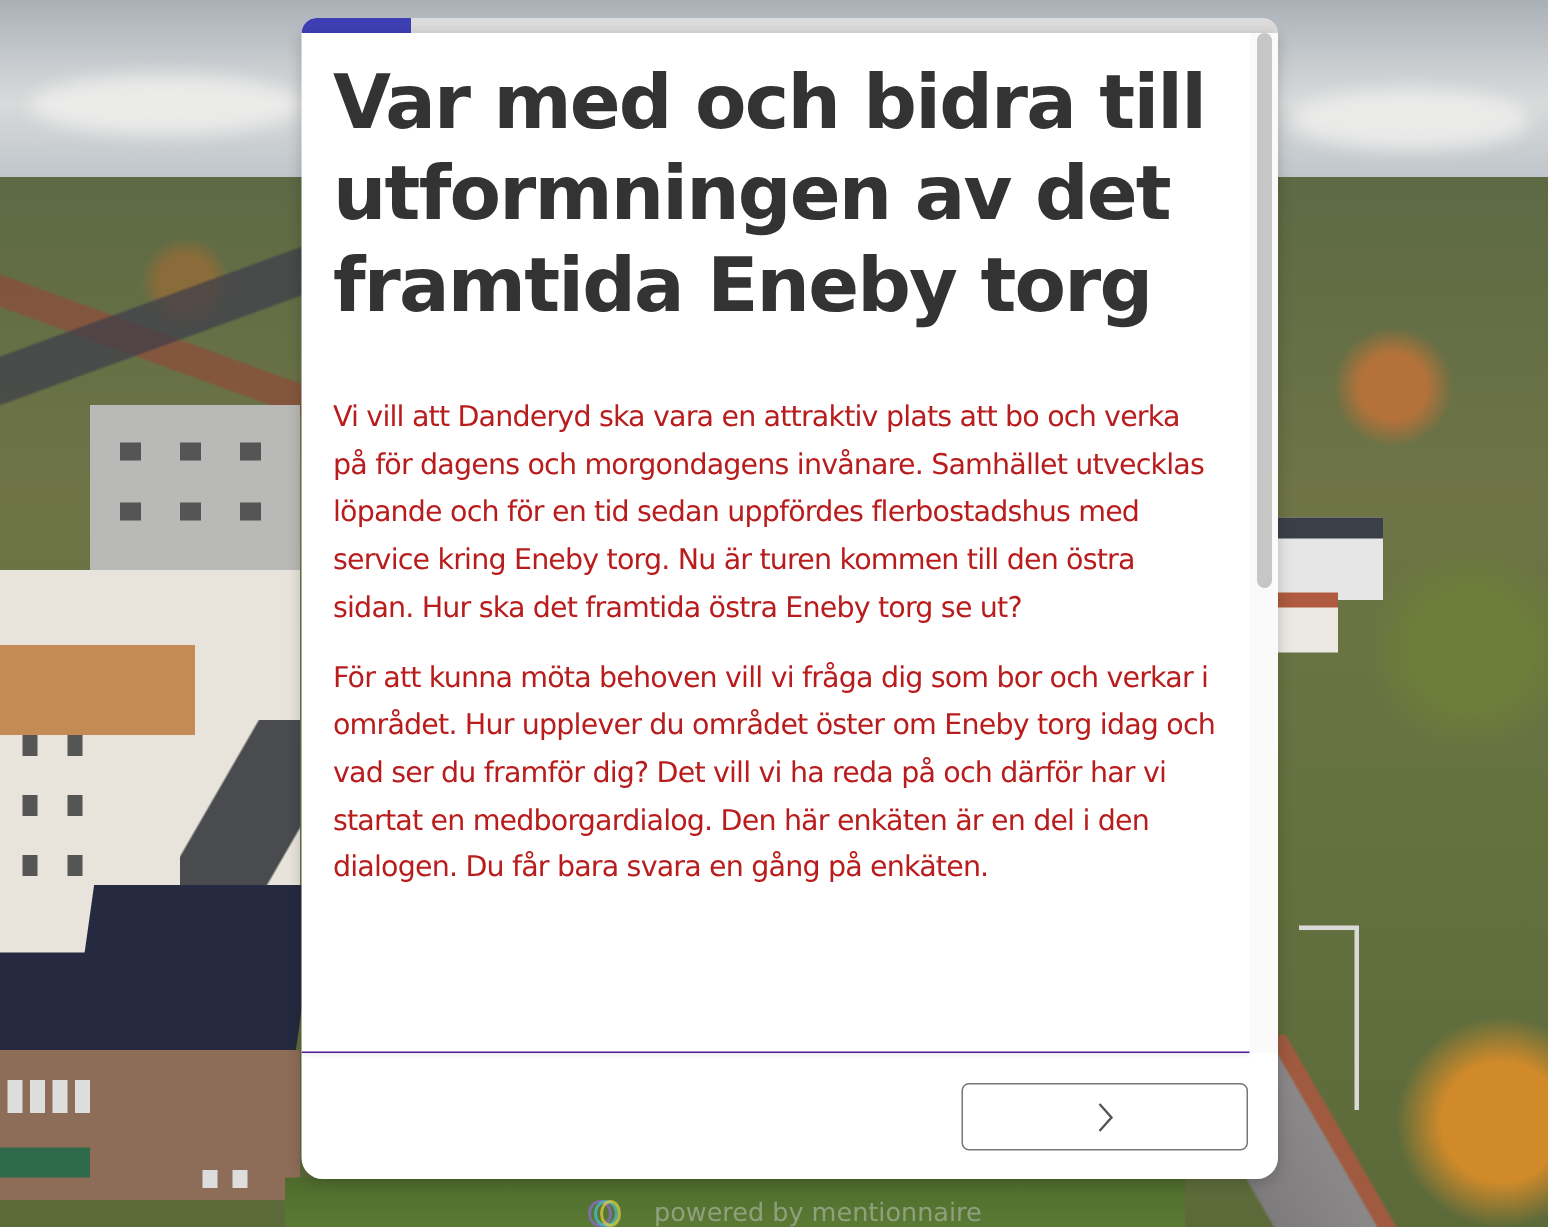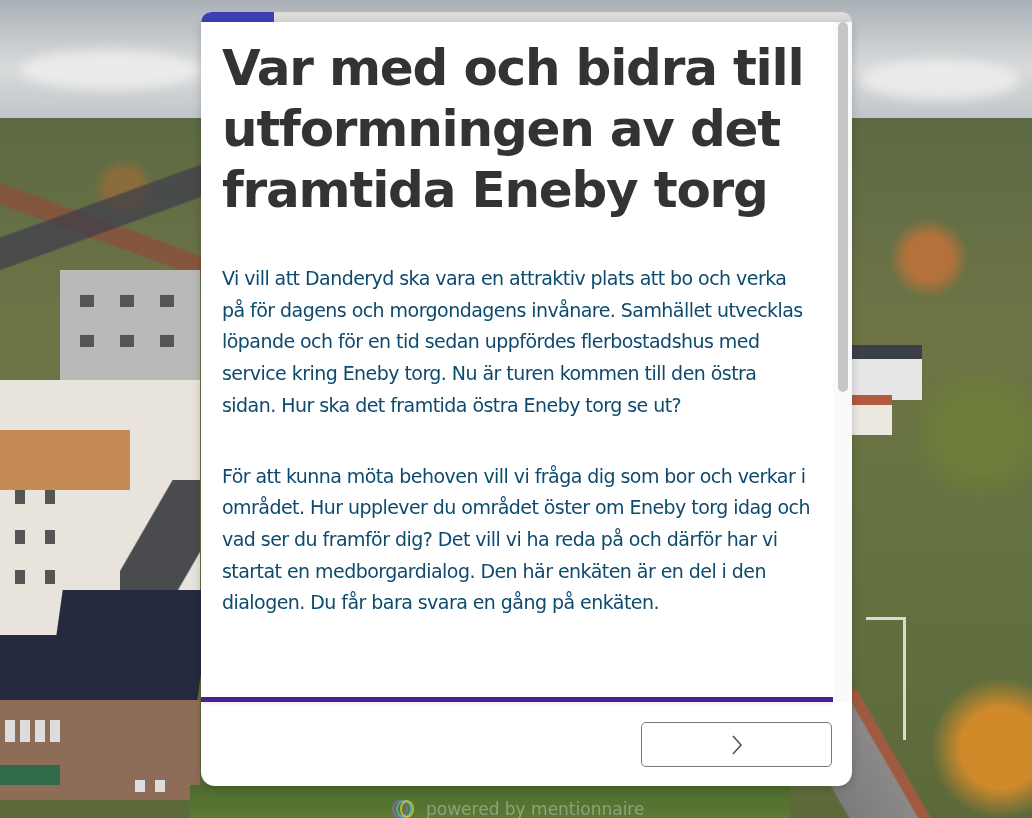--- a/index.html
+++ b/index.html
@@ -60,55 +60,55 @@
     position: absolute; left: 0; top: 0; height: 10px; width: 73px;
     background: #3f3fb5; border-radius: 10px 0 0 0;
   }
   .card-body {
     position: absolute; left: 0; top: 10px; width: 651px; height: 764px;
     background: #ffffff; border-radius: 0 0 14px 14px; overflow: hidden;
     box-shadow: 0 2px 10px rgba(0,0,0,0.2);
   }
   .scroll-area {
     position: absolute; left: 0; top: 0; width: 632px; height: 680px; overflow: hidden;
-    border-bottom: 5px solid #4c1d95;
+    border-bottom: 1px solid #4c1d95;
     box-shadow: 0 2px 3px rgba(0,0,0,0.06);
   }
   .content { padding: 16px 20px 0 21px; }
   .title {
     font-family: "DejaVu Sans", sans-serif;
     font-weight: bold; font-size: 50px; line-height: 61px; color: #333333;
     letter-spacing: -1.2px;
   }
   .para {
     font-family: "DejaVu Sans", sans-serif;
-    font-size: 19px; line-height: 31.7px; color: #0c4a6e;
+    font-size: 19px; line-height: 31.7px; color: #b91c1c;
     letter-spacing: -0.55px;
   }
   .para1 { margin-top: 42px; }
-  .para2 { margin-top: 39px; }
+  .para2 { margin-top: 15px; }
   .para3 { margin-top: 21px; }
   .scrollbar-track {
     position: absolute; left: 633px; top: 0; width: 18px; height: 680px; background: #fafafa;
   }
   .scrollbar-thumb {
     position: absolute; left: 4px; top: 0; width: 10px; height: 370px;
     background: #c6c6c6; border-radius: 5px;
   }
   .footer-nav { position: absolute; left: 0; top: 690px; width: 651px; height: 74px; }
   .next-button {
     position: absolute; left: 440px; top: 10px; width: 191px; height: 45px;
     border: 1.5px solid #777; border-radius: 5px; background: #fff;
     display: flex; align-items: center; justify-content: center; cursor: pointer;
   }
   .next-button svg { width: 14px; height: 22px; }
 
   .powered {
     position: absolute; left: 390px; top: 799px; height: 20px;
-    display: flex; align-items: center; gap: 10px;
+    display: flex; align-items: center; gap: 20px;
     font-family: "DejaVu Sans", sans-serif; font-size: 17px; color: rgba(190,195,185,0.55);
   }
   .powered svg { width: 26px; height: 20px; }
 </style>
 </head>
 <body>
 
 <div class="bg">
   <div class="sky"></div>
   <div class="cloud" style="left:20px;top:50px;width:180px;height:40px;"></div>

